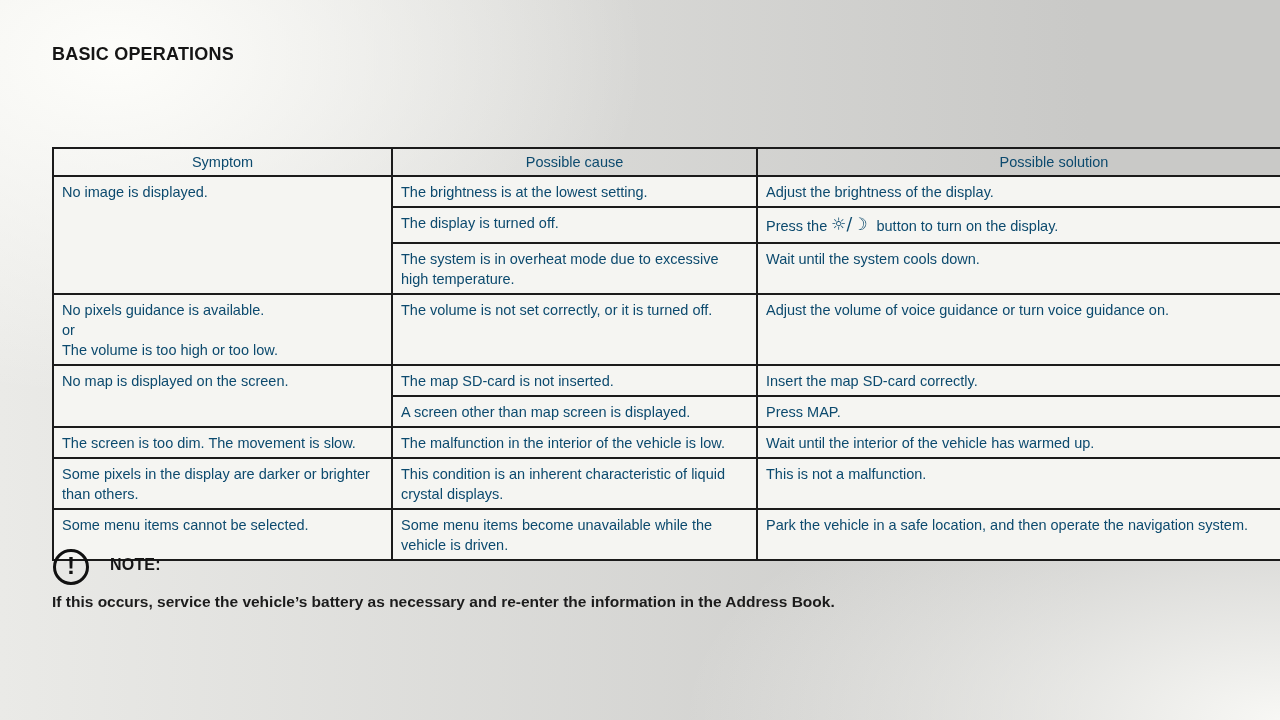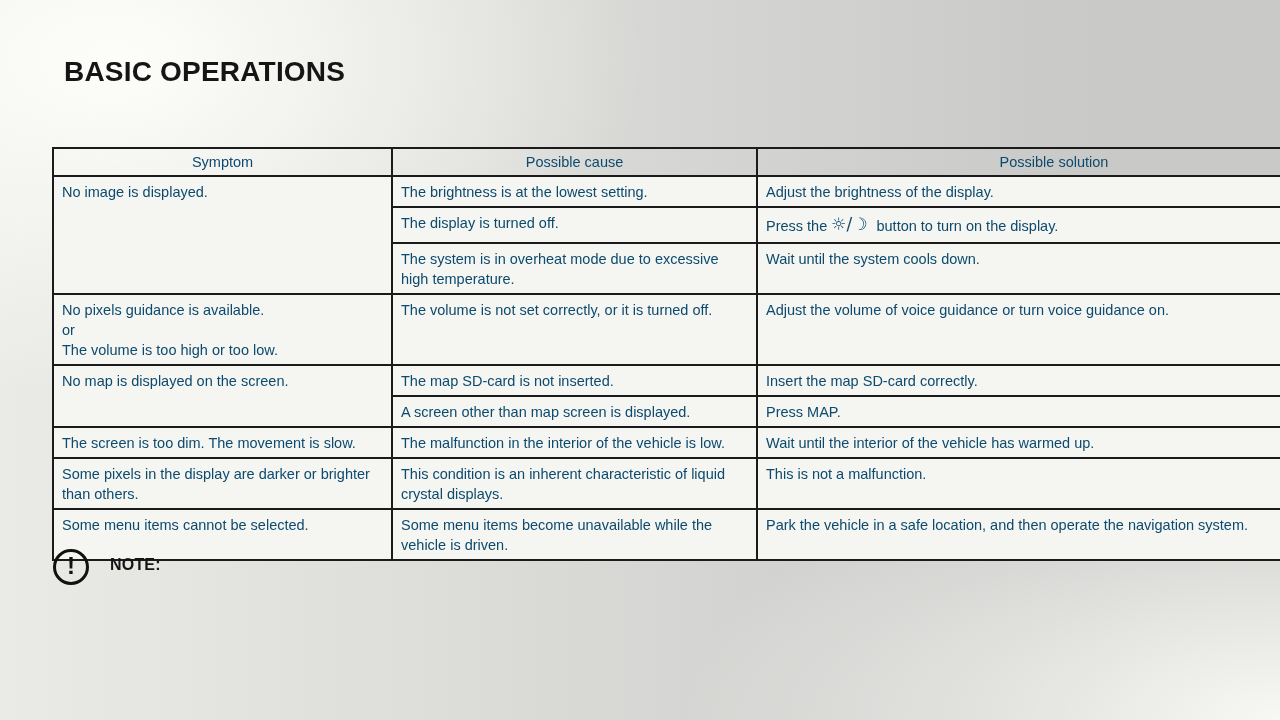--- a/index.html
+++ b/index.html
@@ -12,22 +12,22 @@
     background-color: #c9c9c7;
     background-image:
       radial-gradient(ellipse 780px 500px at 9% 8%, rgba(253,253,250,1) 0%, rgba(253,253,250,0) 68%),
       radial-gradient(ellipse 920px 430px at 100% 100%, rgba(250,250,247,0.95) 0%, rgba(250,250,247,0) 65%),
       linear-gradient(to right, #eaeae7 0%, #c9c9c7 85%);
   }
   .page-title {
     position: absolute;
     left: 52px;
     top: 44px;
-    margin: 12px;
-    font-size: 28px;
+    margin: 0;
+    font-size: 18px;
     font-weight: bold;
     color: #151515;
     letter-spacing: 0.2px;
   }
   table.trouble {
     position: absolute;
     left: 52px;
     top: 147px;
     width: 1300px;
     border-collapse: collapse;
@@ -168,13 +168,14 @@
       <td>Park the vehicle in a safe location, and then operate the navigation system.</td>
     </tr>
   </tbody>
 </table>
 
 <div class="note-icon">
   <span>!</span>
 </div>
 <div class="note-label">NOTE:</div>
 <div class="note-text">
+  <div>If this occurs, service the vehicle’s battery as necessary and re-enter the information in the Address Book.</div>
 </div>
 
 </body></html>

